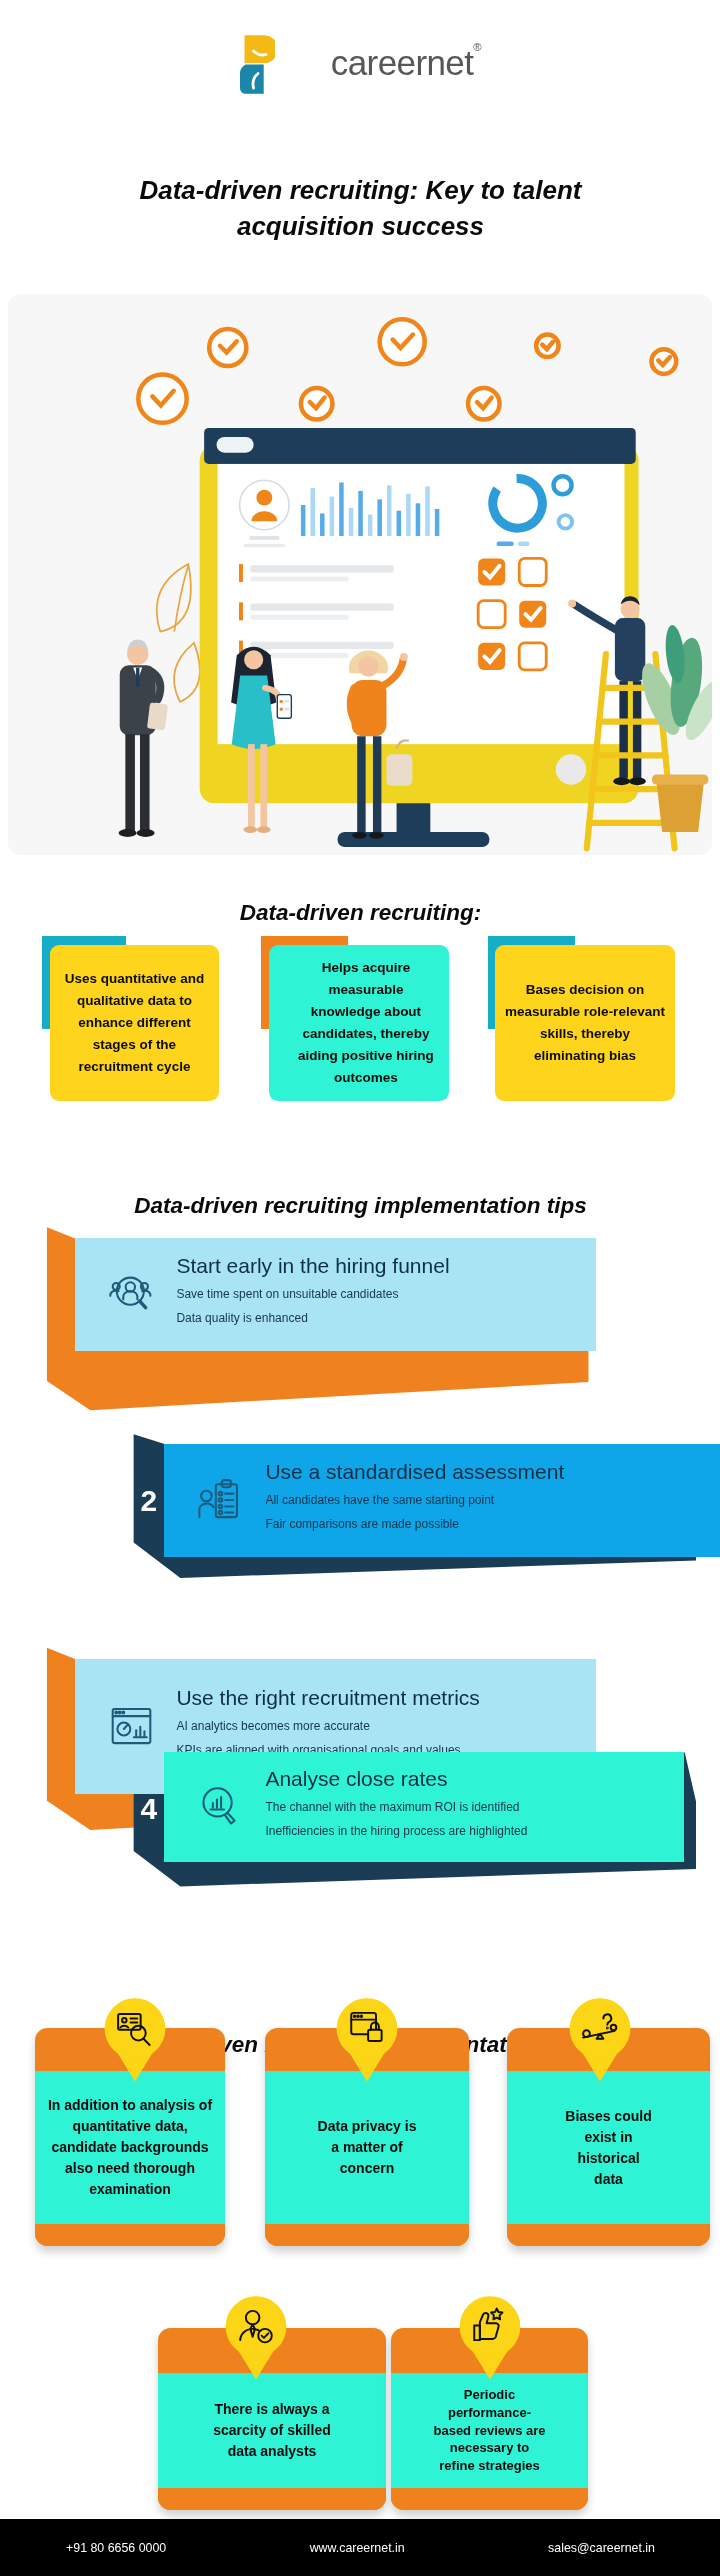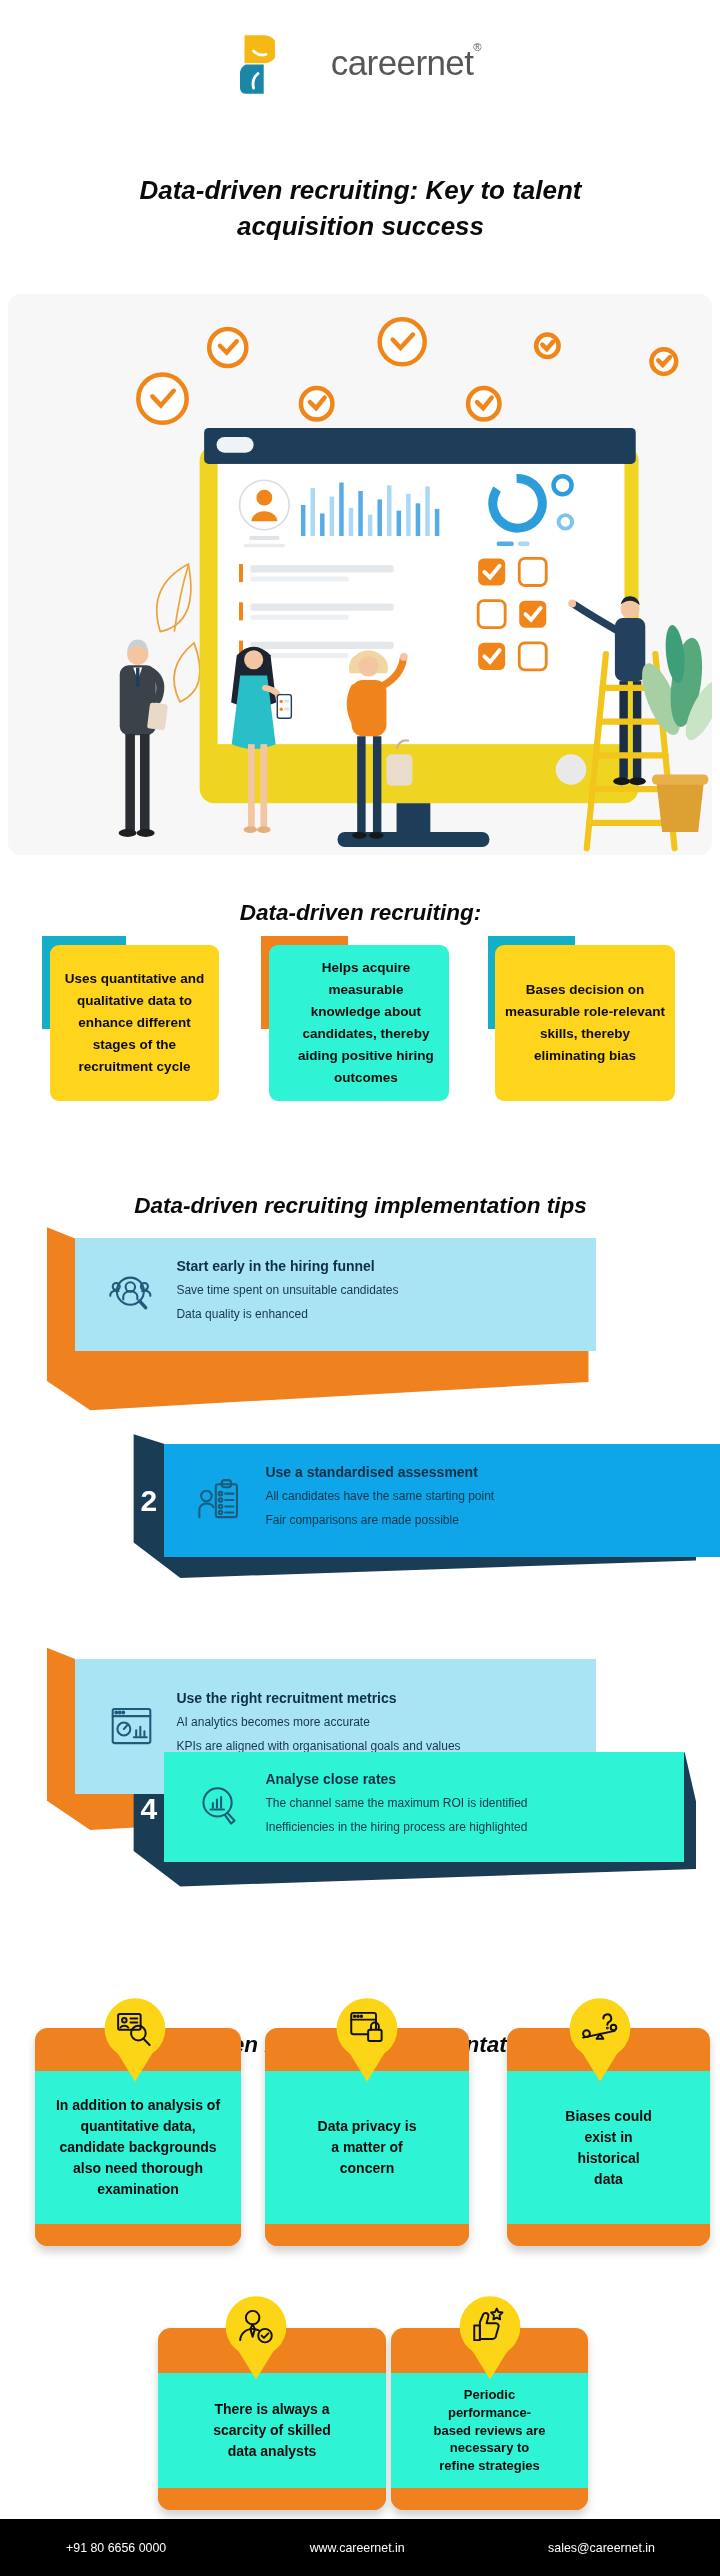--- a/index.html
+++ b/index.html
@@ -24,21 +24,21 @@
 
   
   .intro-wrap{position:absolute;}
   .intro-accent{position:absolute;}
   .intro-card{position:absolute;border-radius:9px;display:flex;align-items:center;justify-content:center;padding:11.3px 10px;box-sizing:border-box;}
   .intro-card p{margin:0;font-size:13.5px;line-height:1.62;font-weight:600;color:#0d0d0d;text-align:center;}
 
   
   .tip-card{position:absolute;display:flex;align-items:center;box-sizing:border-box;padding-left:33px;gap:21.4px;}
   .tip-icon{flex:0 0 47px;}
-  .tip-title{font-size:14px;font-weight:700;color:#0e2f44;margin:0 0 7.9px 0;}
+  .tip-title{font-size:21px;font-weight:400;color:#0e2f44;margin:0 0 7.9px 0;}
   .tip-line{font-size:12px;color:#15364a;margin:0 0 7.9px 0;max-width:394px;line-height:1.35;}
   .tip-num{position:absolute;width:31.5px;height:51px;color:#ffffff;font-size:30px;font-weight:700;display:flex;align-items:center;justify-content:center;}
 
   
   .ch-card{position:absolute;border-radius:12.4px;background:#f0811f;box-shadow:0 5.6px 9px rgba(0,0,0,0.18);}
   .ch-body{position:absolute;left:0;width:100%;background:#2ef4d5;display:flex;align-items:center;justify-content:center;}
   .ch-footer{position:absolute;left:0;bottom:0;width:100%;border-radius:0 0 12.4px 12.4px;background:#f0811f;}
   .ch-text{font-size:14px;line-height:1.5;font-weight:600;color:#0c0c0c;text-align:center;margin:0;}
   .pin{position:absolute;width:68px;height:90px;}
 
@@ -339,28 +339,28 @@
       <circle cx="35" cy="33" r="24"></circle>
       <line x1="27" y1="42" x2="27" y2="34"></line>
         <line x1="34" y1="42" x2="34" y2="28"></line>
         <line x1="41" y1="42" x2="41" y2="24"></line>
       <line x1="23" y1="45" x2="46" y2="45"></line>
       <path d="M52 51 l12 13 l-6 5 l-10 -14"></path>
     </svg>
   </span>
   <div>
     <p class="tip-title">Analyse close rates</p>
-    <p class="tip-line">The channel same the maximum ROI is identified</p>
+    <p class="tip-line">The channel with the maximum ROI is identified</p>
     <p class="tip-line">Inefficiencies in the hiring process are highlighted</p>
   </div>
 </div>
 
 <h2 class="abs sec-heading center" style="top:2013px;">Data-driven recruiting implementation tips</h2>
 
-<div class="ch-card" style="left:35px;top:2028px;width:206px;height:218px;">
+<div class="ch-card" style="left:35px;top:2028px;width:190px;height:218px;">
   <div class="ch-body" style="top:43px;height:153px;">
       <p class="ch-text" style="max-width:175px;">In addition to analysis of quantitative data, candidate backgrounds also need thorough examination</p>
     </div>
   <div class="ch-footer" style="height:21.4px;"></div>
 </div>
 <div class="ch-card" style="left:265px;top:2028px;width:204px;height:218px;">
   <div class="ch-body" style="top:43px;height:153px;">
       <p class="ch-text" style="max-width:99px;">Data privacy is a matter of concern</p>
     </div>
   <div class="ch-footer" style="height:21.4px;"></div>

